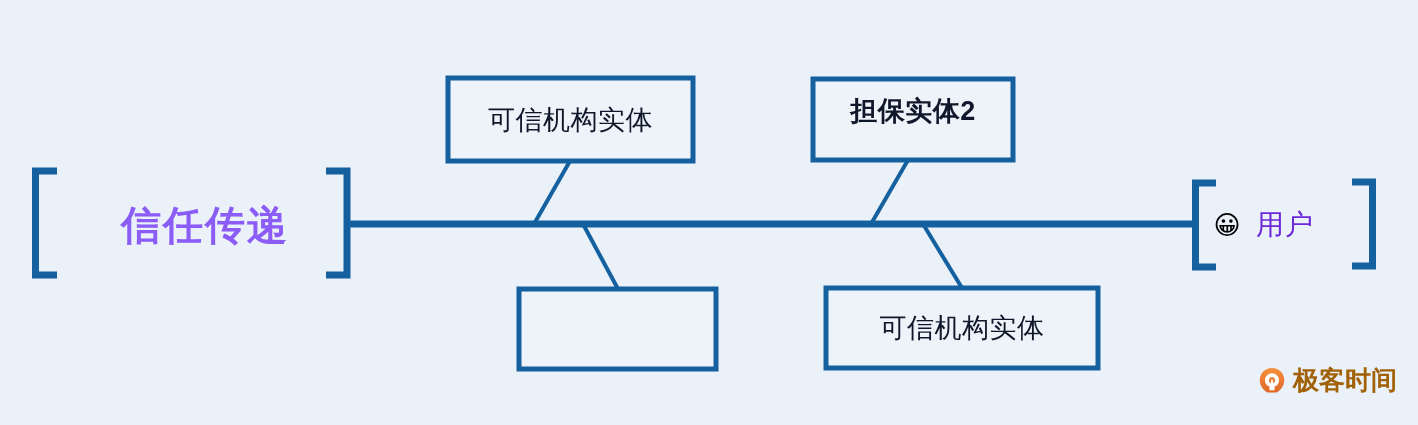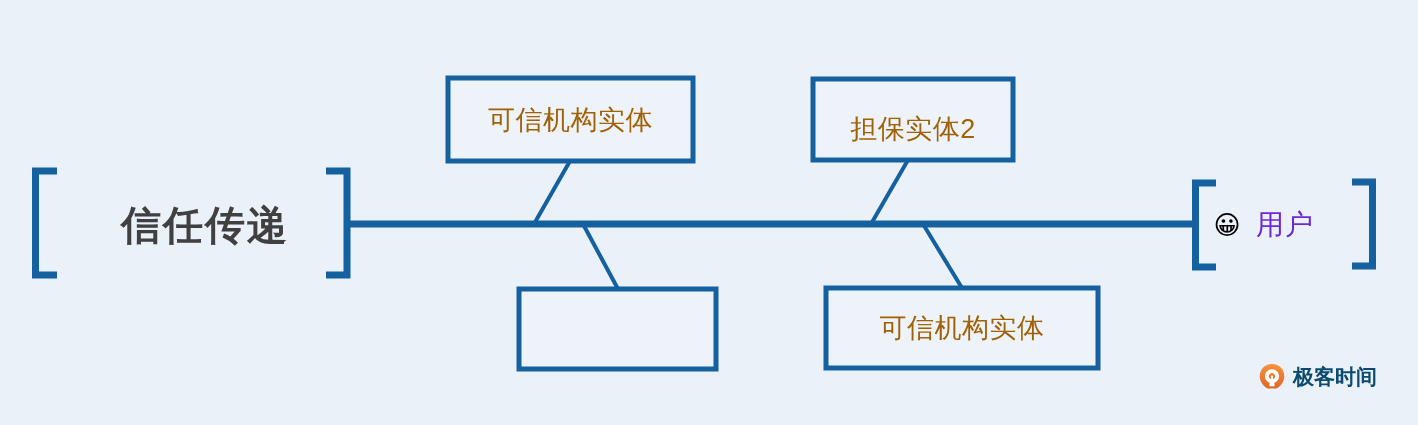--- a/index.html
+++ b/index.html
@@ -22,38 +22,38 @@
     width: 1418px;
     height: 425px;
   }
 
   
   .boxlabel {
     position: absolute;
     display: flex;
     align-items: center;
     justify-content: center;
-    color: #a16207;
+    color: #0f172a;
     font-size: 27px;
     letter-spacing: 0.5px;
     white-space: nowrap;
     pointer-events: none;
   }
   .headline {
     position: absolute;
     left: 80px;
     top: 190px;
     width: 250px;
     height: 70px;
     display: flex;
     align-items: center;
     justify-content: center;
     font-size: 40px;
     font-weight: bold;
-    color: #404040;
+    color: #8b5cf6;
     letter-spacing: 2px;
     white-space: nowrap;
   }
   .userwrap {
     position: absolute;
     left: 1212px;
     top: 195px;
     height: 60px;
     display: flex;
     align-items: center;
@@ -83,23 +83,23 @@
     display: flex;
     align-items: center;
     gap: 7px;
   }
   .brand-mark {
     width: 28px;
     height: 28px;
     flex: 0 0 28px;
   }
   .brand-name {
-    font-size: 21px;
+    font-size: 26px;
     font-weight: bold;
-    color: #0c4a6e;
+    color: #a16207;
     letter-spacing: 0px;
     white-space: nowrap;
   }
 </style>
 </head>
 <body>
 
 <div id="canvas">
 
   <svg class="layer" viewBox="0 0 1418 425" xmlns="http://www.w3.org/2000/svg">
@@ -130,21 +130,21 @@
     <rect x="448" y="78" width="245" height="83" fill="#eef3fa" stroke="#15609f" stroke-width="5"></rect>
     <rect x="813" y="79" width="200" height="81" fill="#eef3fa" stroke="#15609f" stroke-width="5"></rect>
     <rect x="519" y="289" width="197" height="80" fill="#eef3fa" stroke="#15609f" stroke-width="5"></rect>
     <rect x="826" y="288" width="272" height="80" fill="#eef3fa" stroke="#15609f" stroke-width="5"></rect>
   </svg>
 
   <div class="headline">信任传递</div>
 
   <div class="boxlabel" style="left:448px; top:78px; width:245px; height:83px;">可信机构实体</div>
 
-  <div class="boxlabel" style="left:813px; top:88px; width:200px; height:81px;">担保实体2</div>
+  <div class="boxlabel" style="left:813px; top:70px; width:200px; height:81px;font-weight:bold;">担保实体2</div>
 
 
   <div class="boxlabel" style="left:826px; top:288px; width:272px; height:80px;">可信机构实体</div>
 
   <div class="userwrap">
     <span class="emoji">😀</span>
     <span class="username">用户</span>
   </div>
 
   <div class="brand">

